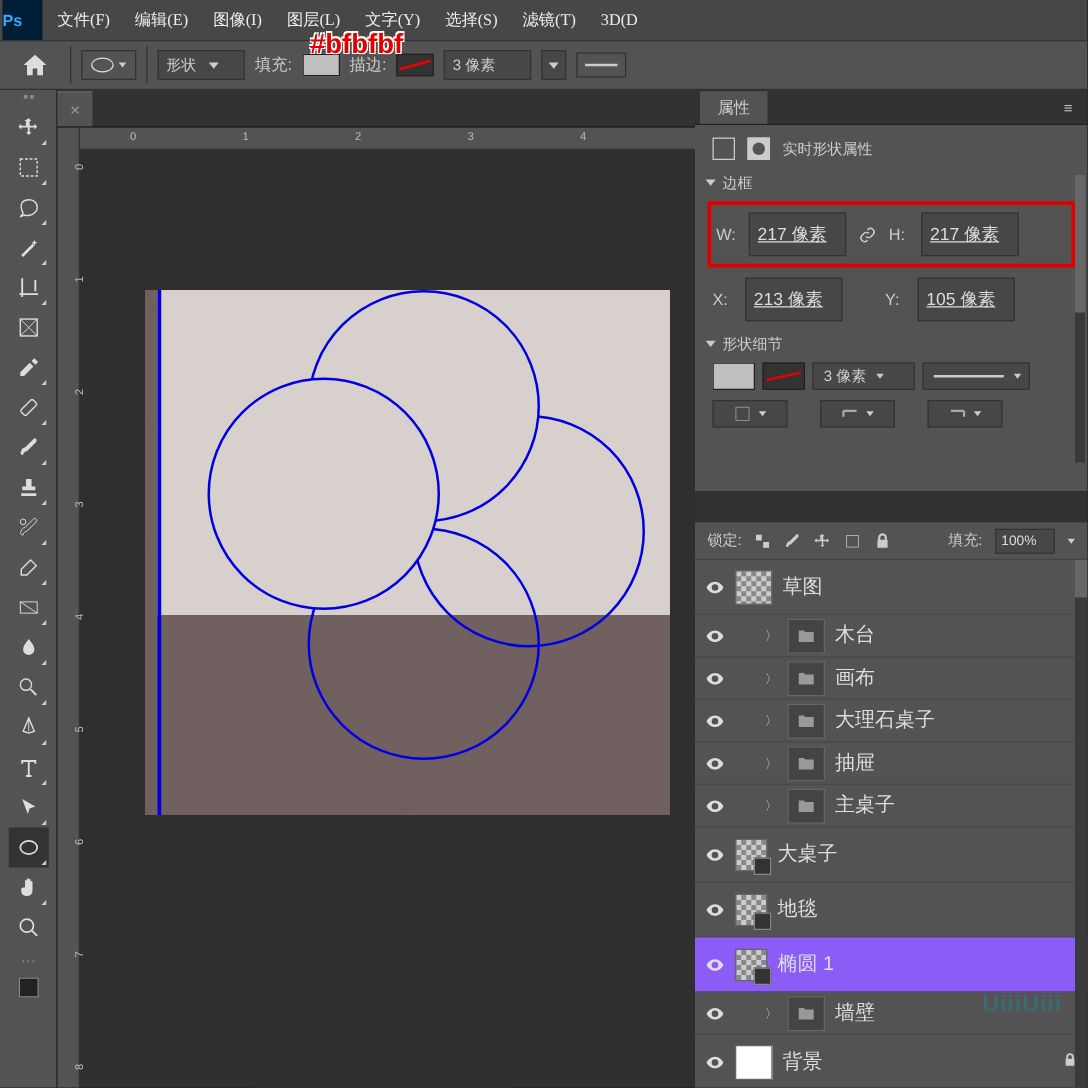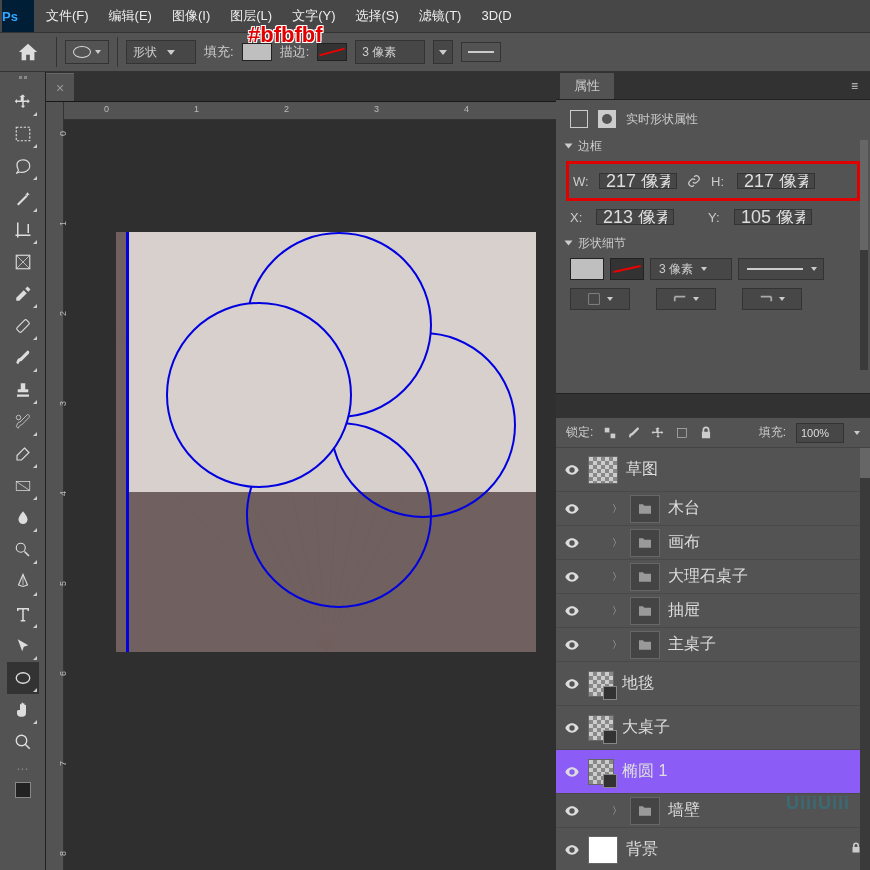--- a/index.html
+++ b/index.html
@@ -2,21 +2,21 @@
 <html><head>
 <meta charset="utf-8">
 <style>
 * { margin:0; padding:0; box-sizing:border-box; font-family:"Microsoft YaHei",sans-serif; }
 body { background:#121212; color:#ccc; width:870px; height:870px; overflow:hidden; position:relative; font-size:12px; }
 
 
 .menubar { height:32px; background:#474747; display:flex; align-items:center; padding:0 0; }
 .ps-logo { width:32px; height:32px; background:#001e36; display:flex; align-items:center; justify-content:flex-start; margin:2px; }
 .ps-logo span { color:#31a8ff; font-weight:bold; font-size:13px; }
-.menubar-item { padding:0 10px; color:#eee; font-size:13px; line-height:32px; }
+.menubar-item { padding:0 10px; color:#eee; font-size:13px; line-height:32px;font-family:Liberation Serif, serif; }
 
 .annotation { position:absolute; top:22px; left:248px; color:#e40000; font-weight:bold; font-size:22px; z-index:100; text-shadow:-1px -1px 0 #fff,1px -1px 0 #fff,-1px 1px 0 #fff,1px 1px 0 #fff; }
 
 
 .optbar { height:40px; background:#535353; display:flex; align-items:center; border-top:1px solid #333; border-bottom:1px solid #333; gap:8px; padding-left:8px; }
 .home-btn { width:40px; height:32px; display:flex; align-items:center; justify-content:center; }
 .home-btn svg { fill:#ddd; }
 .shape-sel { width:44px; height:24px; border:1px solid #333; background:#535353; display:flex; align-items:center; justify-content:center; gap:4px; }
 .shape-sel .ellipse { width:18px; height:12px; border:1.5px solid #ddd; border-radius:50%; }
 .dropdown { height:24px; background:#474747; border:1px solid #333; display:flex; align-items:center; padding:0 6px; gap:10px; }
@@ -73,21 +73,21 @@
 .props { background:#535353; padding:10px 14px 20px; position:relative; height:294px; border-bottom:1px solid #222; }
 .props-row { display:flex; align-items:center; gap:10px; margin-bottom:10px; }
 .props .icon-box { width:18px; height:18px; border:1.5px solid #ccc; }
 .props .icon-mask { width:18px; height:18px; border:1.5px solid #ccc; background:#ccc; position:relative; }
 .props .icon-mask::after { content:""; position:absolute; inset:3px; border-radius:50%; background:#535353; }
 .section-hdr { color:#ccc; font-size:12px; margin:6px 0; padding-left:8px; position:relative; }
 .section-hdr::before { content:""; position:absolute; left:-4px; top:4px; width:0; height:0; border-top:4px solid transparent; border-bottom:4px solid transparent; border-left:5px solid #ccc; transform:rotate(90deg); }
 .dim-row { display:flex; align-items:center; gap:6px; margin-bottom:10px; }
 .dim-row.highlight { border:3px solid #e00000; padding:6px 4px; margin:0 -4px 8px -4px; }
 .dim-label { color:#ccc; width:20px; font-size:13px; }
-.dim-input { width:78px; height:16px; background:#474747; border:1px solid #333; color:#ddd; padding:0 6px; font-size:18px; }
+.dim-input { width:78px; height:35px; background:#474747; border:1px solid #333; color:#ddd; padding:0 6px; font-size:14px;text-decoration:underline; }
 .link-icon { width:22px; height:22px; display:flex; align-items:center; justify-content:center; color:#ccc; }
 .shape-detail-row { display:flex; gap:6px; align-items:center; margin-bottom:8px; }
 .sd-swatch { width:34px; height:22px; background:#bfbfbf; border:1px solid #222; }
 .sd-stroke { width:34px; height:22px; background:#333; border:1px solid #222; position:relative; }
 .sd-stroke::after { content:""; position:absolute; width:28px; height:2px; background:#e00; top:9px; left:2px; transform:rotate(-12deg); }
 .sd-select { height:22px; background:#474747; border:1px solid #333; display:flex; align-items:center; padding:0 6px 0 8px; gap:8px; }
 .sd-line { width:60px; height:2px; background:#ccc; }
 .sd-btn { width:40px; height:22px; background:#474747; border:1px solid #333; display:flex; align-items:center; justify-content:center; gap:6px; }
 .sd-btn svg { fill:#aaa; }
 .props-scroll { position:absolute; right:2px; top:40px; width:8px; height:230px; background:#3a3a3a; }
@@ -546,32 +546,32 @@
           </div>
           <div class="layer tall">
             <div class="eye"><svg viewBox="0 0 24 24" width="16" height="16">
                 <path d="M12 5c5 0 9 4 10 7-1 3-5 7-10 7S3 15 2 12c1-3 5-7 10-7zm0 3a4 4 0 100 8 4 4 0 000-8z"></path>
               </svg></div>
             <div class="thumb-double">
               <div class="thumb-icon checker sm">
                 <div class="sub-badge"></div>
               </div>
             </div>
-            <span class="layer-name">地毯</span>
+            <span class="layer-name">大桌子</span>
           </div>
           <div class="layer tall">
             <div class="eye"><svg viewBox="0 0 24 24" width="16" height="16">
                 <path d="M12 5c5 0 9 4 10 7-1 3-5 7-10 7S3 15 2 12c1-3 5-7 10-7zm0 3a4 4 0 100 8 4 4 0 000-8z"></path>
               </svg></div>
             <div class="thumb-double">
               <div class="thumb-icon checker sm">
                 <div class="sub-badge"></div>
               </div>
             </div>
-            <span class="layer-name">大桌子</span>
+            <span class="layer-name">地毯</span>
           </div>
           <div class="layer sel tall">
             <div class="eye"><svg viewBox="0 0 24 24" width="16" height="16">
                 <path d="M12 5c5 0 9 4 10 7-1 3-5 7-10 7S3 15 2 12c1-3 5-7 10-7zm0 3a4 4 0 100 8 4 4 0 000-8z"></path>
               </svg></div>
             <div class="thumb-double">
               <div class="thumb-icon checker sm">
                 <div class="sub-badge"></div>
               </div>
             </div>

